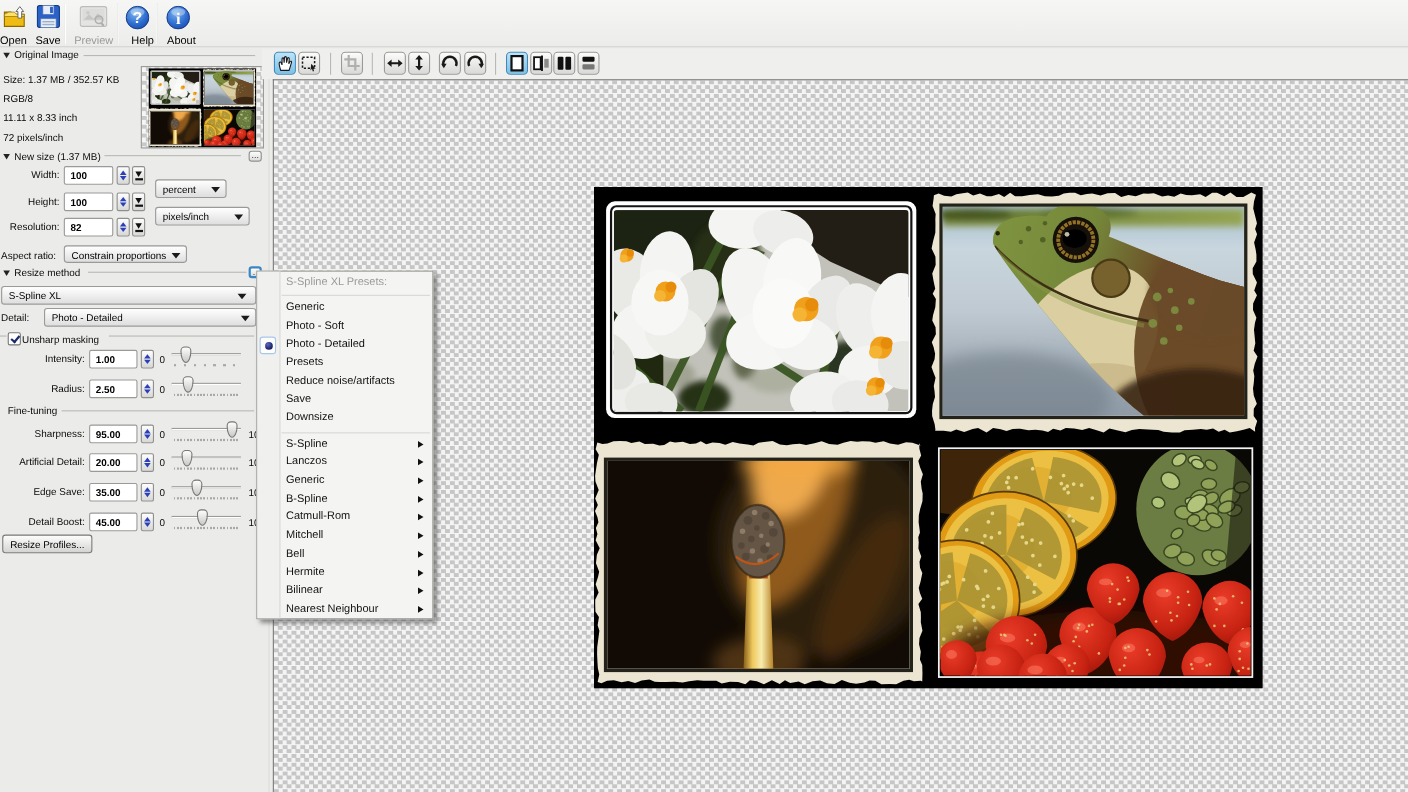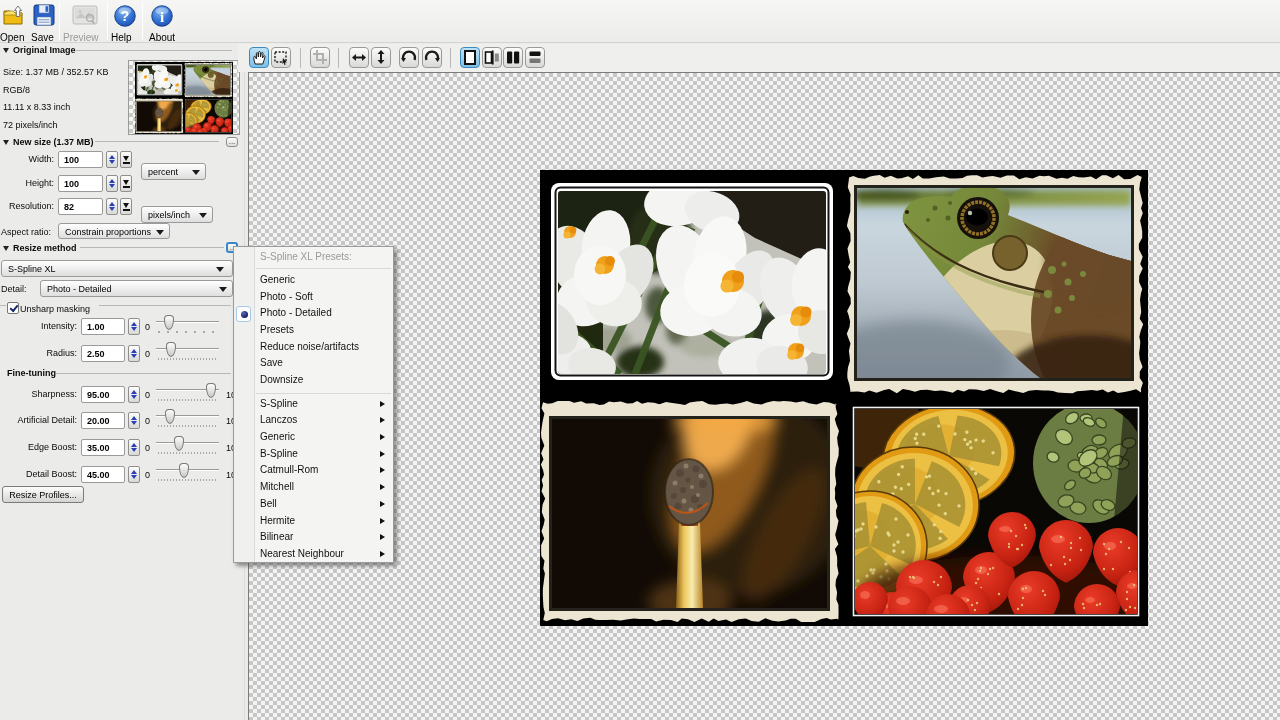--- a/index.html
+++ b/index.html
@@ -1,23 +1,23 @@
 <!DOCTYPE html>
 <html><head><meta charset="utf-8">
 <style>
 *{margin:0;padding:0;box-sizing:border-box}
 html,body{width:1280px;height:720px;overflow:hidden;font-family:"Liberation Sans",sans-serif;background:#ebebe9}
 .abs{position:absolute}
 #toolbar{position:absolute;left:0;top:0;width:1280px;height:43px;background:linear-gradient(#f6f6f4,#ececea);border-bottom:1px solid #d4d4d2}
 .tbsep{position:absolute;top:3px;width:1px;height:37px;background:#c4c4c2;border-right:1px solid #fff}
-.tblbl{position:absolute;top:32px;font-size:10px;color:#000;text-align:left}
+.tblbl{position:absolute;top:32px;font-size:10px;color:#000;text-align:right}
 .tblbl.dis{color:#9a9a98}
 #panel{}
 .hline{position:absolute;height:1px;background:#b8b8b4}
-.sechdr{position:absolute;font-size:9px;font-weight:bold;color:#0a0a0a;white-space:nowrap}
+.sechdr{position:absolute;font-size:9px;font-weight:normal;color:#0a0a0a;white-space:nowrap}
 .tri{display:inline-block;width:0;height:0;border-left:3.5px solid transparent;border-right:3.5px solid transparent;border-top:5px solid #222;margin-right:4px;vertical-align:0px}
 .info{position:absolute;font-size:9px;color:#0a0a0a;white-space:nowrap}
 .rlbl{position:absolute;font-size:9px;color:#0a0a0a;text-align:right;white-space:nowrap}
 .inp{position:absolute;background:#fff;border:1px solid #9a9a98;border-radius:2px;font-size:9px;font-weight:bold;color:#000;padding:3px 0 0 5px;font-family:"Liberation Sans",sans-serif}
 .spin{position:absolute;width:12px;height:16px;border:1px solid #8f8f8d;border-radius:2px;background:linear-gradient(#fdfdfd,#d8d8d6)}
 .spin:before{content:"";position:absolute;left:2px;top:3px;border-left:3px solid transparent;border-right:3px solid transparent;border-bottom:4px solid #2a3fb8}
 .spin:after{content:"";position:absolute;left:2px;bottom:3px;border-left:3px solid transparent;border-right:3px solid transparent;border-top:4px solid #2a3fb8}
 .lockb{position:absolute;width:12px;height:16px;border:1px solid #8f8f8d;border-radius:2px;background:linear-gradient(#fdfdfd,#d8d8d6)}
 .lockb:before{content:"";position:absolute;left:1.5px;top:4px;border-left:3.5px solid transparent;border-right:3.5px solid transparent;border-top:5px solid #111}
 .lockb:after{content:"";position:absolute;left:1.5px;top:9.5px;width:7px;height:2.5px;background:#111}
@@ -120,21 +120,21 @@
 <div class="lockb" style="left:120px;top:151px;height:17px"></div>
 <div class="combo" style="left:141px;top:163px;width:65px;height:17px">percent<span class="arr"></span></div>
 <div class="rlbl" style="left:0;top:178px;width:54px">Height:</div>
 <div class="inp" style="left:58px;top:175px;width:45px;height:17px">100</div>
 <div class="spin" style="left:106px;top:175px;height:17px"></div>
 <div class="lockb" style="left:120px;top:175px;height:17px"></div>
 <div class="rlbl" style="left:0;top:201px;width:54px">Resolution:</div>
 <div class="inp" style="left:58px;top:198px;width:45px;height:17px">82</div>
 <div class="spin" style="left:106px;top:198px;height:17px"></div>
 <div class="lockb" style="left:120px;top:198px;height:17px"></div>
-<div class="combo" style="left:141px;top:206px;width:72px;height:17px">pixels/inch<span class="arr"></span></div>
+<div class="combo" style="left:141px;top:188px;width:86px;height:17px">pixels/inch<span class="arr"></span></div>
 <div class="info" style="left:1px;top:227px">Aspect ratio:</div>
 <div class="combo" style="left:58px;top:223px;width:112px;height:16px">Constrain proportions<span class="arr"></span></div>
 
 <div class="sechdr" style="left:3px;top:243px"><span class="tri"></span>Resize method</div>
 <div class="hline" style="left:80px;top:247px;width:144px"></div>
 <div class="dotbtn" style="left:226px;top:242px;border:2px solid #3a87c8;height:11px">..</div>
 
 <div class="combo" style="left:1px;top:260px;width:232px;height:17px">S-Spline XL<span class="arr" style="right:8px"></span></div>
 <div class="info" style="left:1px;top:284px">Detail:</div>
 <div class="combo" style="left:40px;top:280px;width:193px;height:17px">Photo - Detailed<span class="arr"></span></div>
@@ -182,21 +182,21 @@
 <div class="inp" style="left:81px;top:412px;width:44px;height:17px">20.00</div>
 <div class="spin" style="left:128px;top:412px;height:17px"></div>
 <div class="zlbl" style="left:145px;top:416px">0</div>
 <div class="slider" style="left:156px;top:409px;width:63px">
       <div class="track"></div>
       <div class="thumb" style="left:9px"></div>
     </div>
 <div class="ticks" style="left:158px;top:425px;width:60px"></div>
 <div class="zlbl" style="left:226px;top:416px;width:7px;overflow:hidden">100</div>
 
-<div class="rlbl" style="left:0;top:442px;width:77px">Edge Boost:</div>
+<div class="rlbl" style="left:0;top:442px;width:77px">Edge Save:</div>
 <div class="inp" style="left:81px;top:439px;width:44px;height:17px">35.00</div>
 <div class="spin" style="left:128px;top:439px;height:17px"></div>
 <div class="zlbl" style="left:145px;top:443px">0</div>
 <div class="slider" style="left:156px;top:436px;width:63px">
       <div class="track"></div>
       <div class="thumb" style="left:18px"></div>
     </div>
 <div class="ticks" style="left:158px;top:452px;width:60px"></div>
 <div class="zlbl" style="left:226px;top:443px;width:7px;overflow:hidden">100</div>
 

